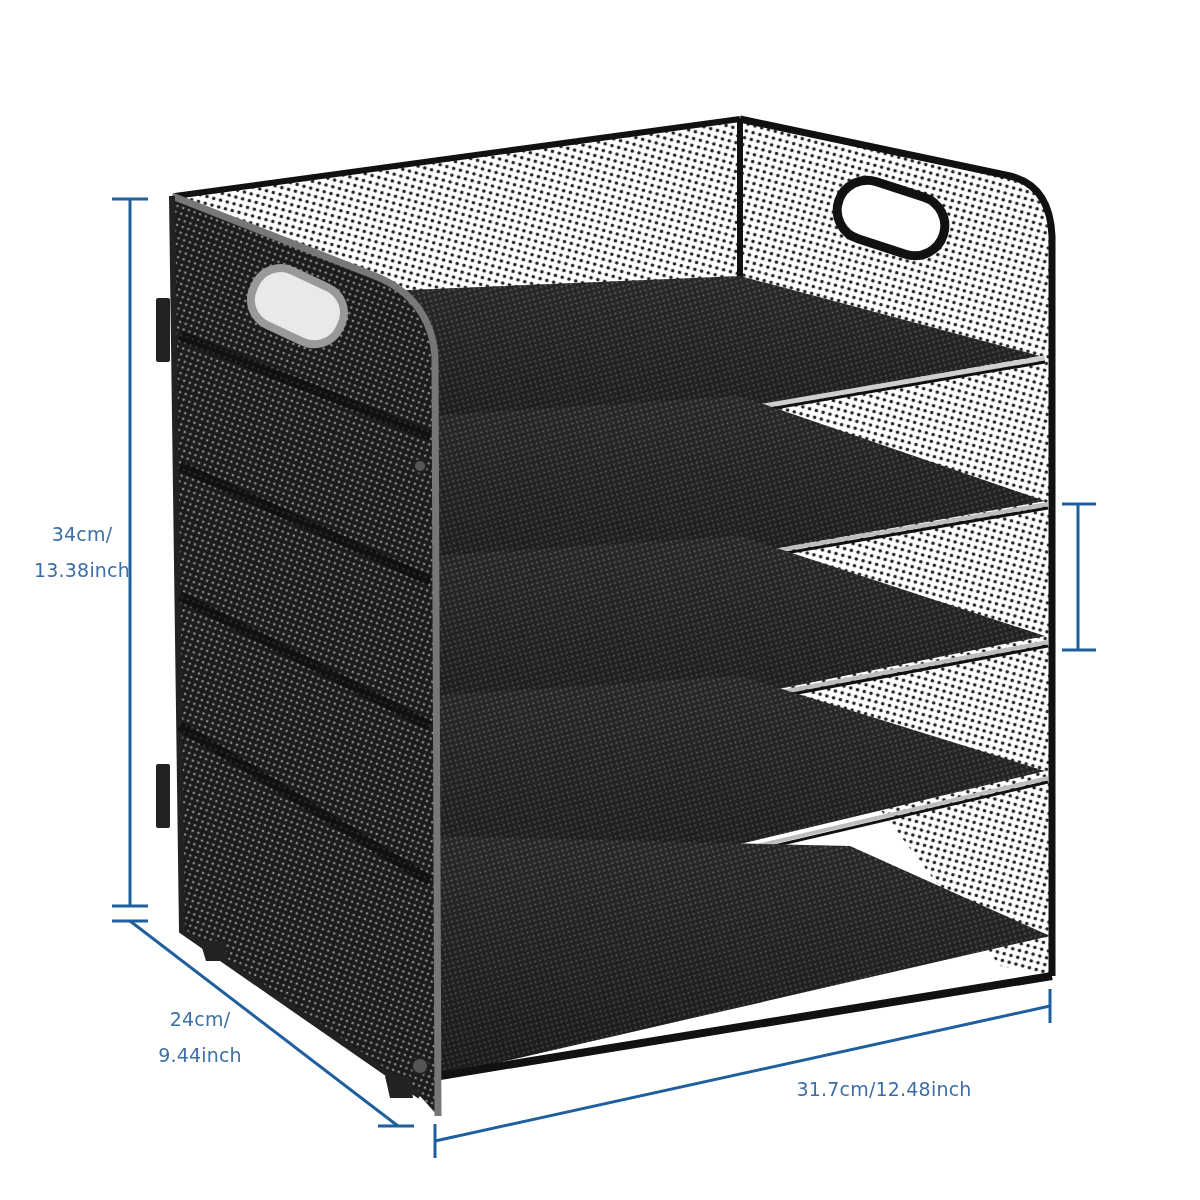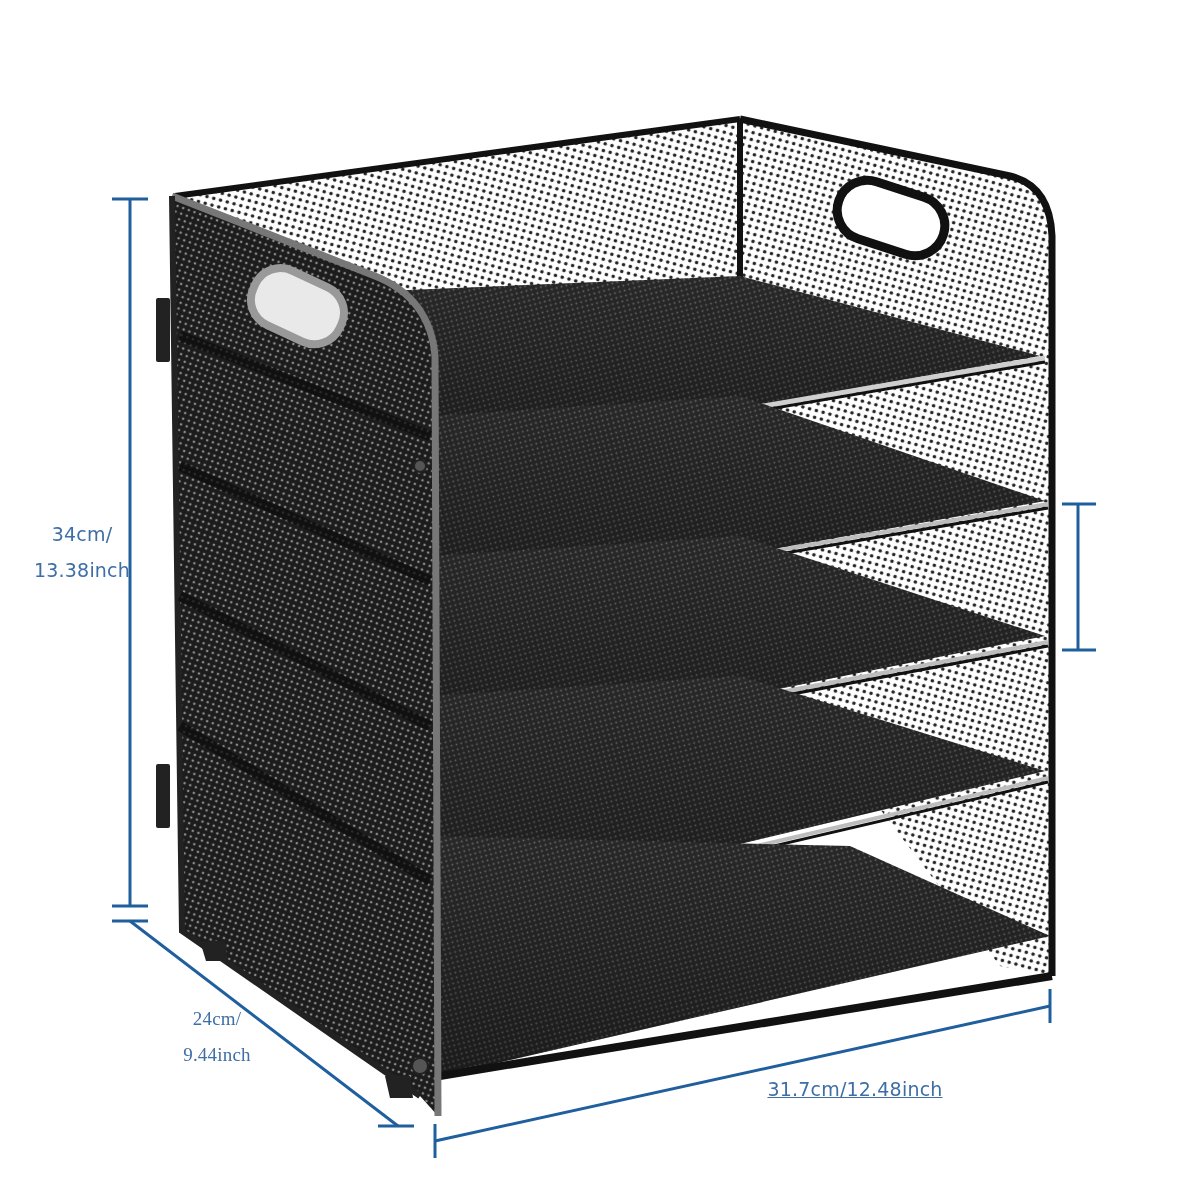--- a/index.html
+++ b/index.html
@@ -7,22 +7,22 @@
            font-family: "DejaVu Sans", sans-serif; }
     .stage { position: absolute; left: 0; top: 0; width: 1200px; height: 1200px; margin-top: 36px; }
     .dim-label {
       position: absolute; color: #3e6ea6; font-size: 19px; line-height: 36px;
       text-align: center; white-space: nowrap; letter-spacing: 0.2px;
       font-family: "DejaVu Sans", sans-serif;
     }
     .dim-label span { display: block; }
     #lbl-height { left: 12px; top: 480px; width: 140px; }
     #lbl-gap { left: 1088px; top: 497px; width: 100px; text-align: center; }
-    #lbl-depth { left: 157px; top: 965px; width: 120px; font-family: Liberation Serif, serif; }
-    #lbl-width { left: 745px; top: 1035px; width: 220px; text-decoration: underline; }
+    #lbl-depth { left: 140px; top: 965px; width: 120px; }
+    #lbl-width { left: 774px; top: 1035px; width: 220px; }
     #lbl-width span { display: inline; }
   </style>
 </head>
 <body>
 
 <div class="stage">
   <svg width="1200" height="1200" viewBox="0 0 1200 1200" xmlns="http://www.w3.org/2000/svg">
     <defs>
       <pattern id="meshDark" width="6" height="6" patternUnits="userSpaceOnUse" patternTransform="rotate(20)">
         <rect width="6" height="6" fill="#1c1c1c"></rect>

